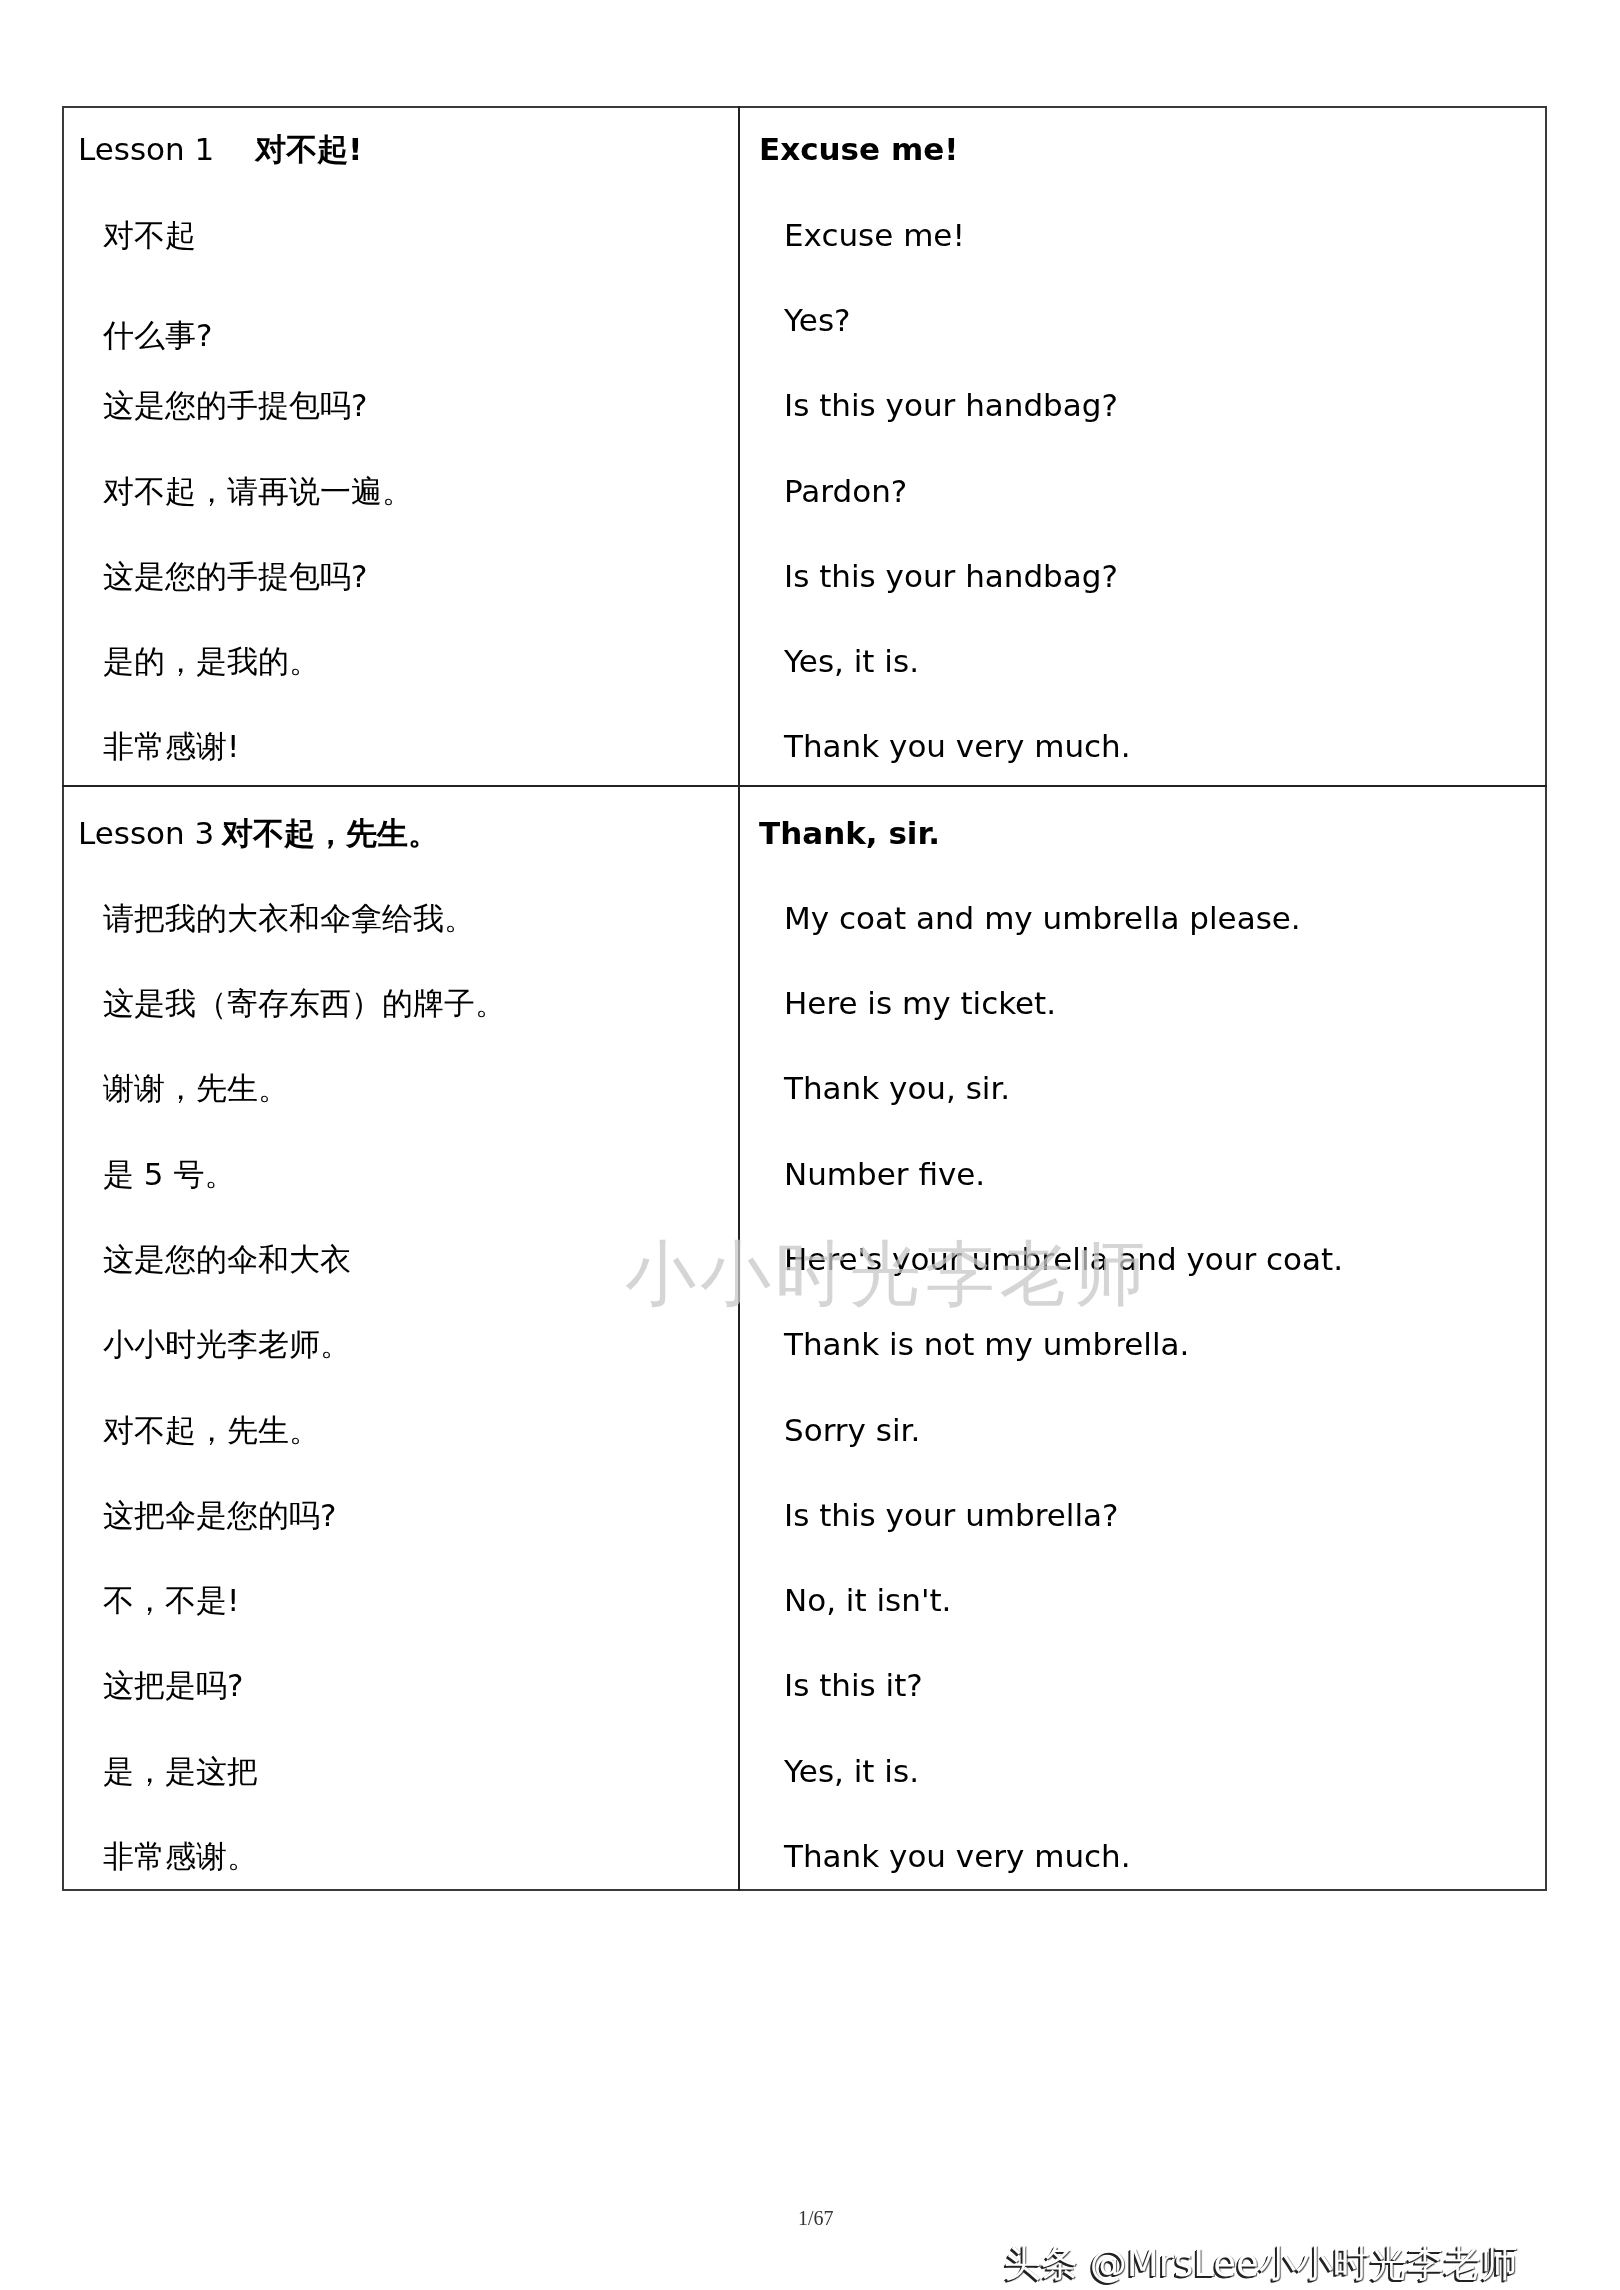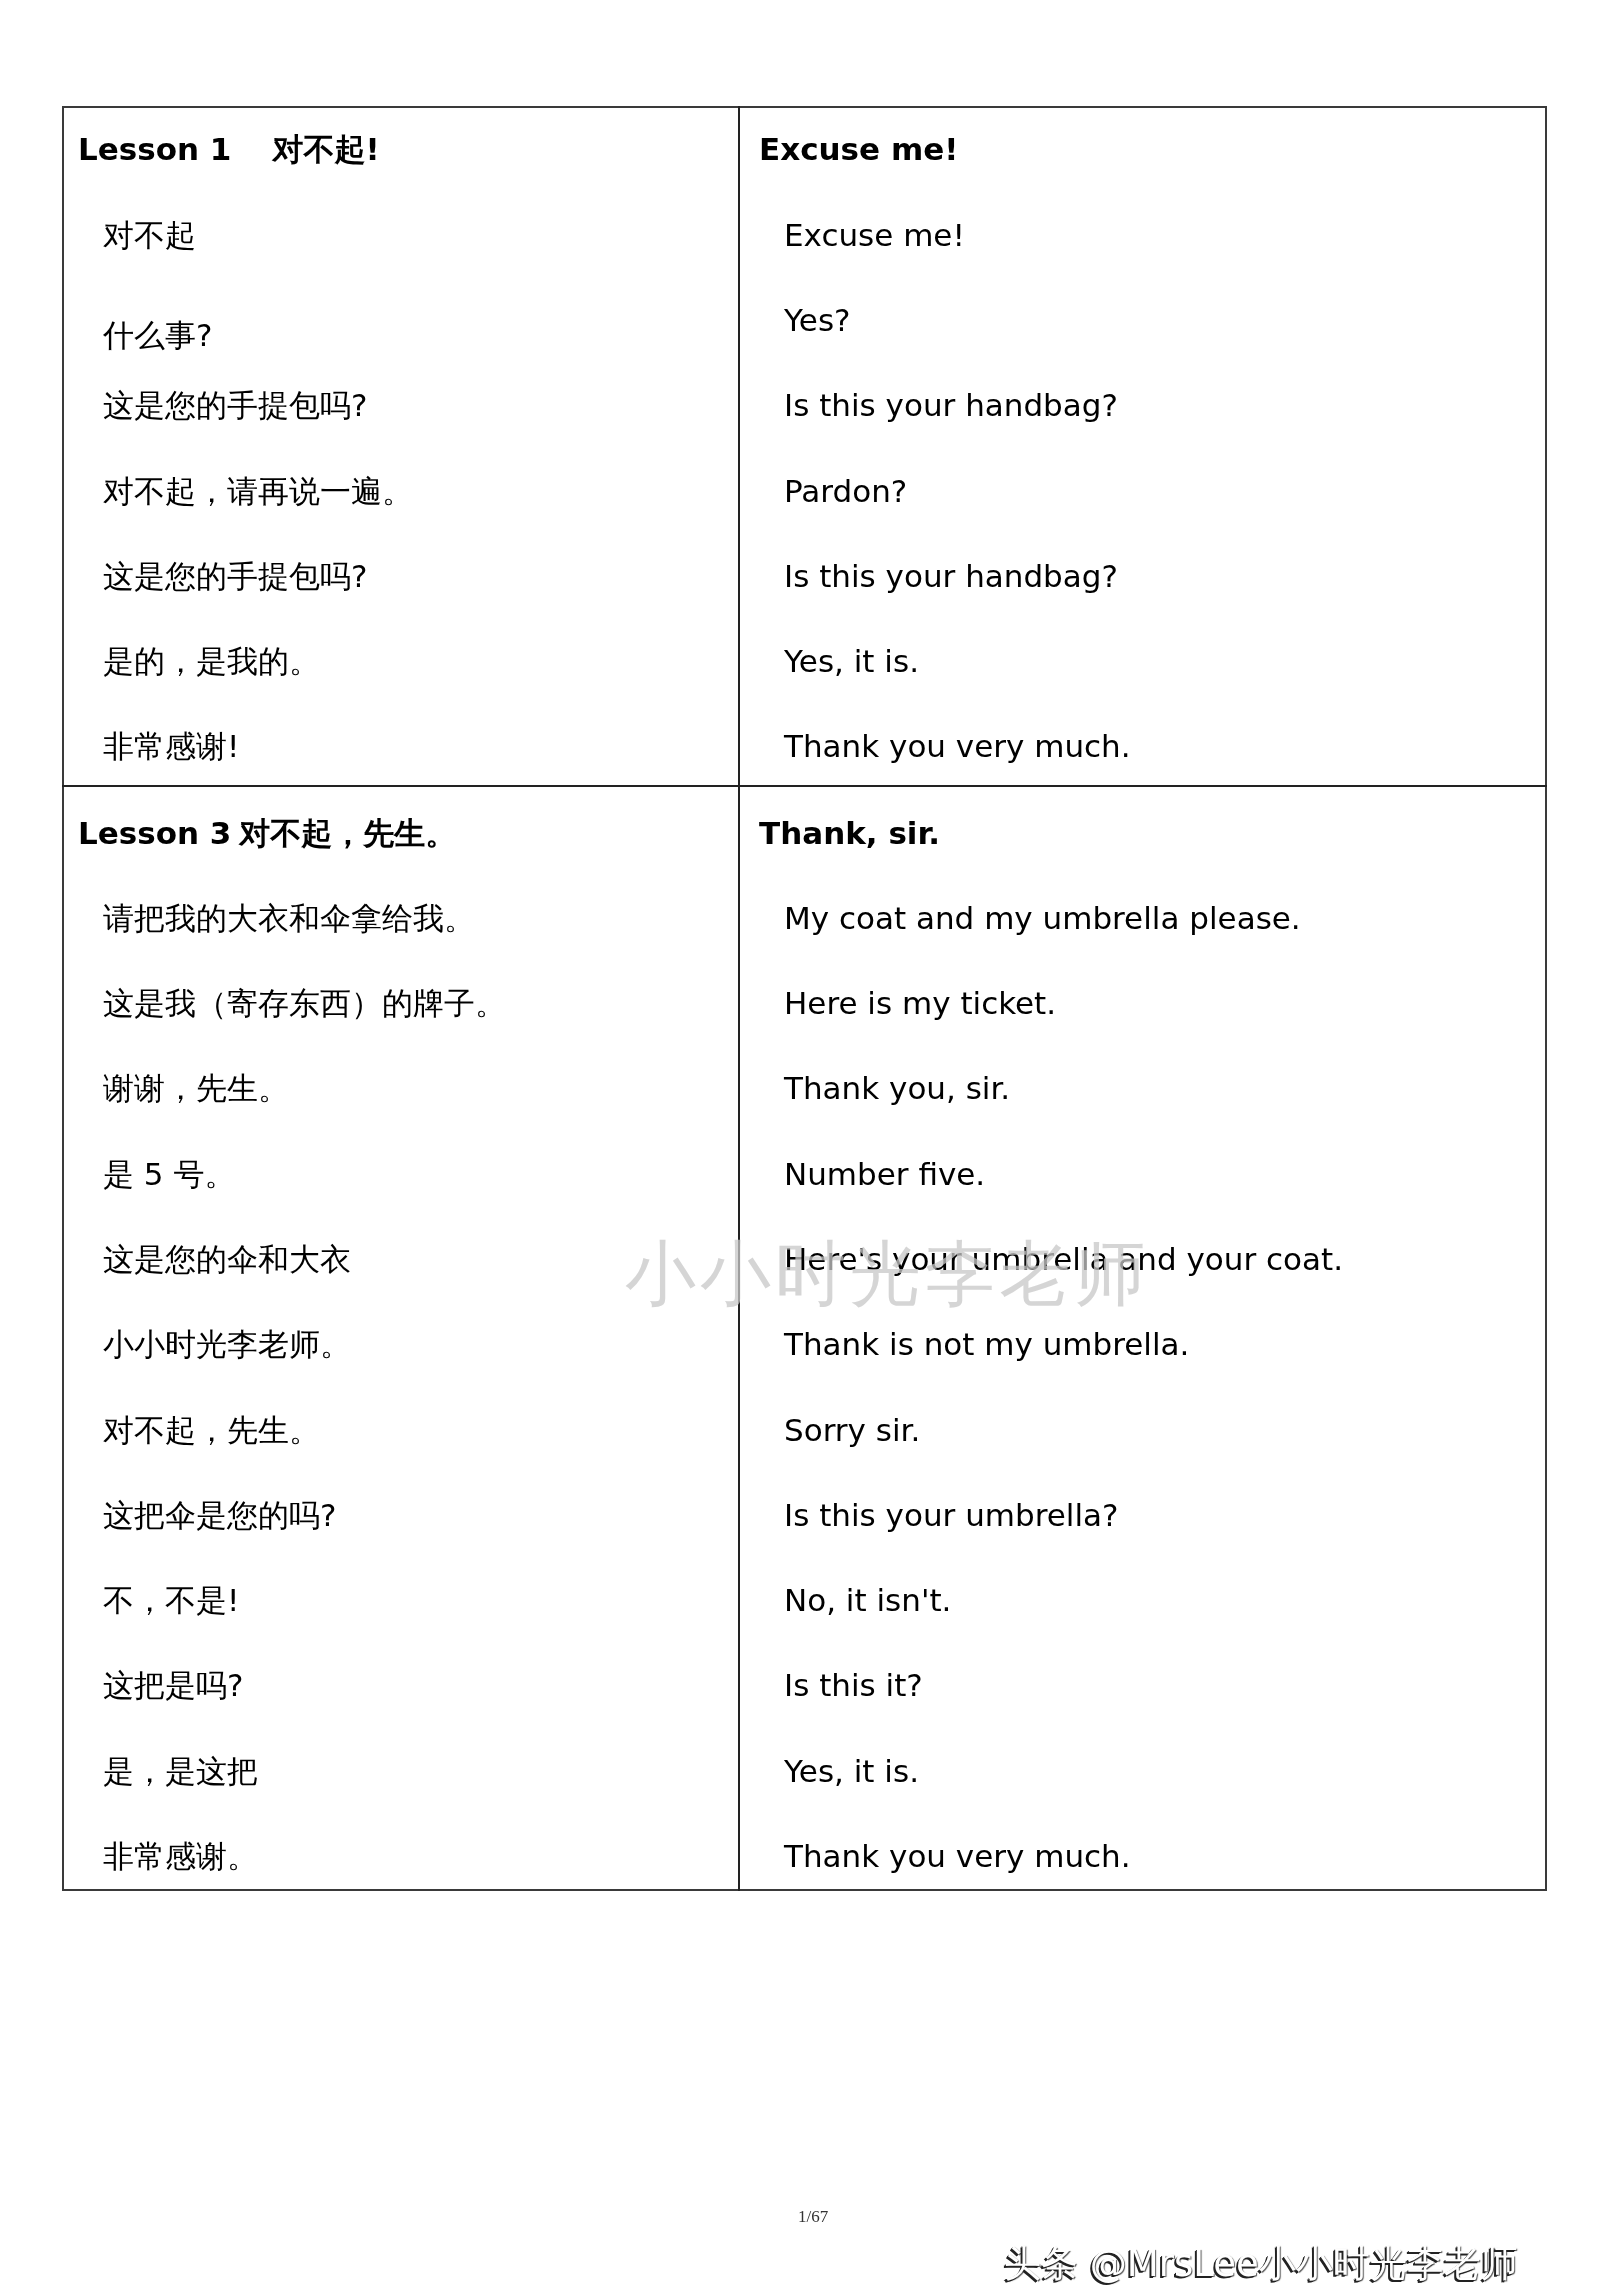--- a/index.html
+++ b/index.html
@@ -8,25 +8,25 @@
     .table { position: absolute; left: 62px; top: 106px; width: 1485px; height: 1785px;
              border: 2px solid #3a3a3a; box-sizing: border-box; }
     .vdiv { position: absolute; left: 738px; top: 106px; width: 2px; height: 1785px; background: #222; }
     .hdiv { position: absolute; left: 62px; top: 785px; width: 1485px; height: 2px; background: #222; }
     .line { position: absolute; height: 49px; line-height: 49px; font-size: 31px; white-space: nowrap; }
     .cn { left: 103px; }
     .en { left: 784px; font-family: "DejaVu Sans", "Liberation Sans", sans-serif; }
     .hd { font-weight: bold; }
     .hd-cn { left: 78px; }
     .hd-en { left: 759px; }
-    .hd .lesson { font-weight: bold; }
+    .hd .lesson { font-weight: normal; }
     .hd .cn-title { font-weight: bold; }
     .watermark { position: absolute; left: 625px; top: 1227px; font-size: 71px; color: #c8c8c8;
                  opacity: 0.75; letter-spacing: 3.9px; white-space: nowrap; pointer-events: none; font-family: Liberation Serif, serif; }
-    .pagenum { position: absolute; left: 798px; top: 2207px; font-size: 17px; color: #333;
+    .pagenum { position: absolute; left: 798px; top: 2207px; font-size: 20px; color: #333;
                font-family: "Liberation Serif", serif; }
     .attrib { position: absolute; left: 1004px; top: 2211px; font-size: 37px; color: #ffffff;
               white-space: nowrap;
               text-shadow: -2px 2px 0 #222, -1px 1px 0 #222, 1px 1px 1px #555; margin-top: 28px; }
   </style>
 </head>
 <body>
 
 <div class="table"></div>
 <div class="vdiv"></div>

